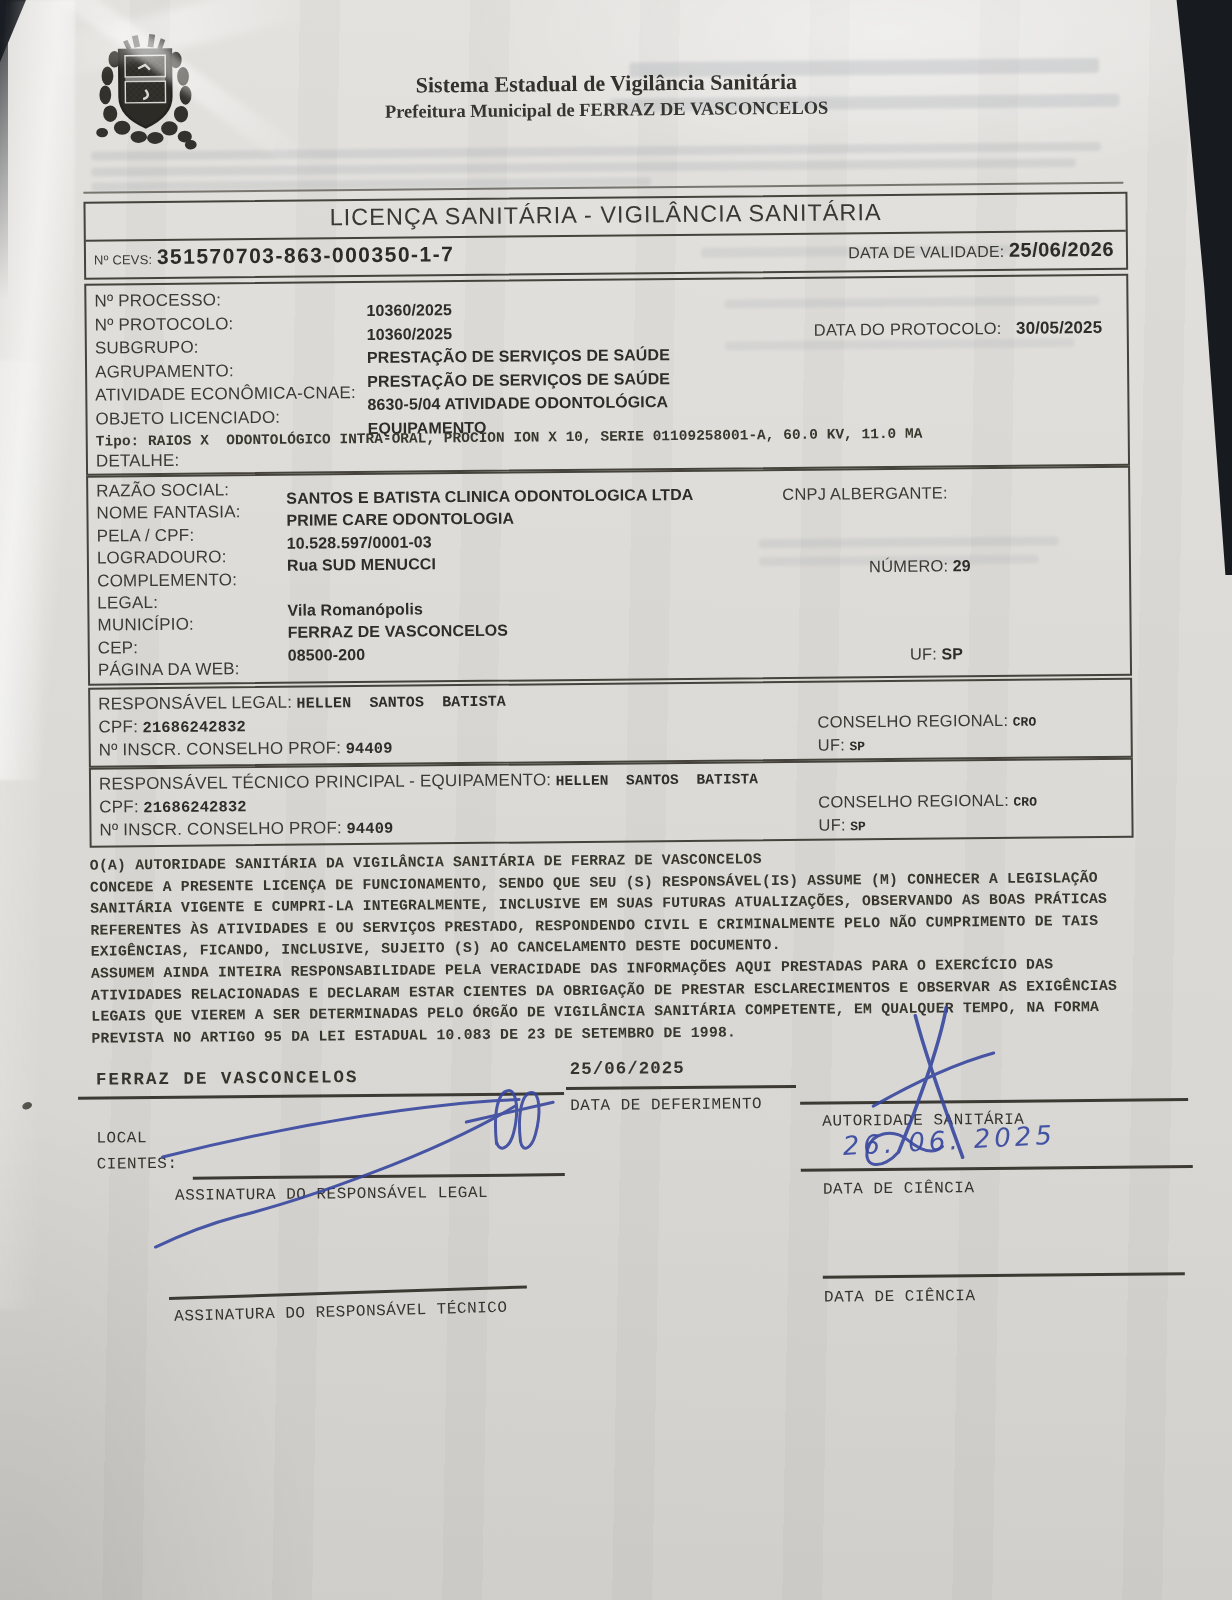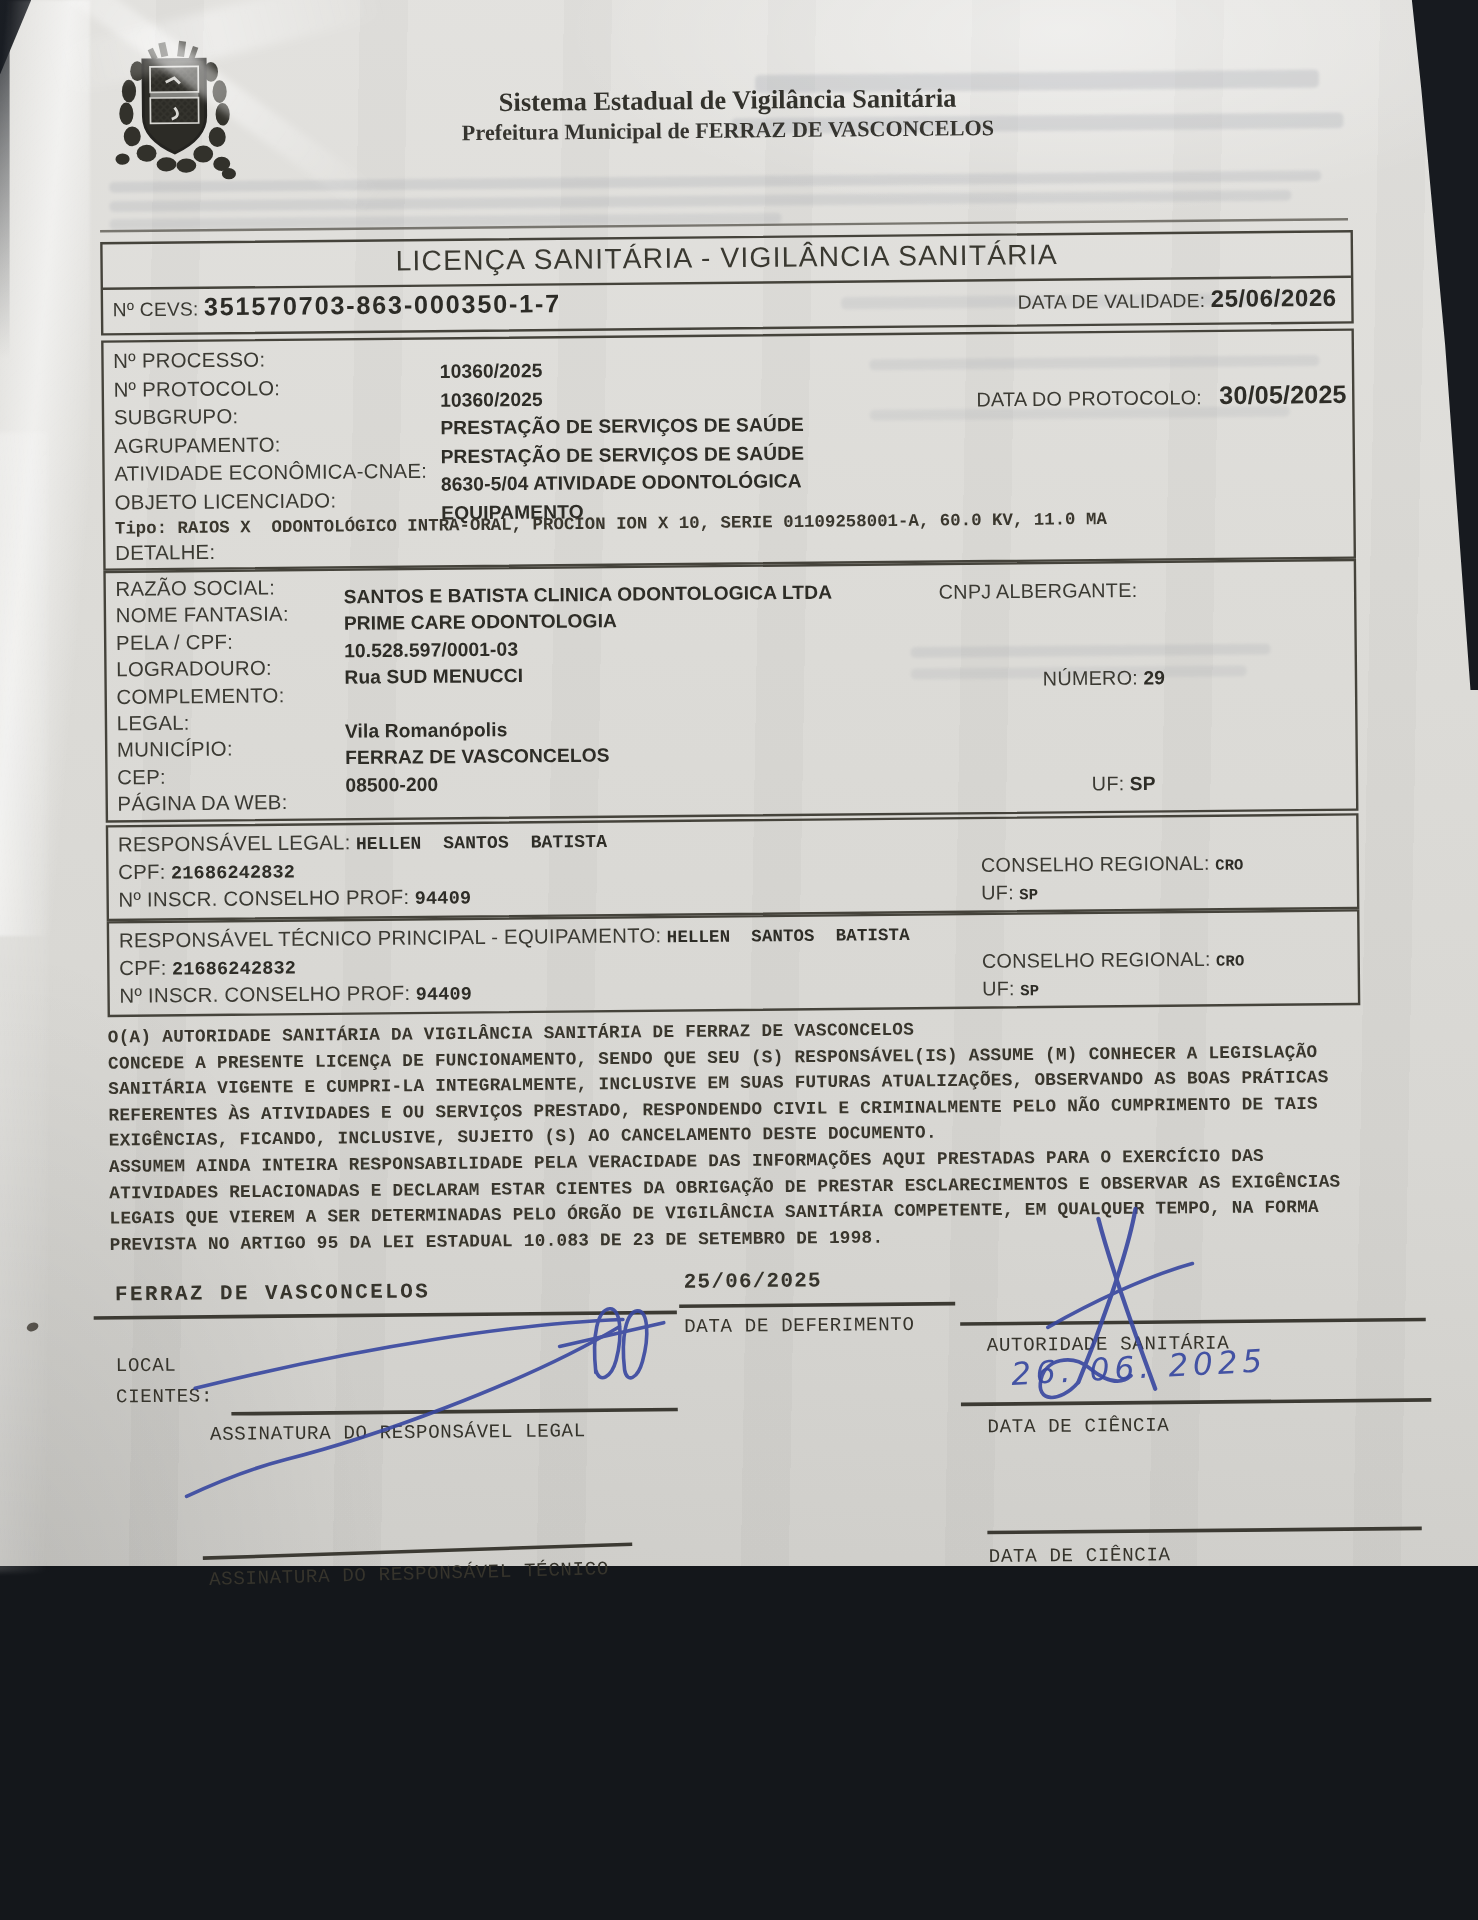--- a/index.html
+++ b/index.html
@@ -1,18 +1,18 @@
 <!DOCTYPE html>
 <html><head>
 <meta charset="utf-8">
 <style>
   html,body{margin:0;padding:0;background:#14171b;}
   #stage{position:relative;width:1232px;height:1600px;overflow:hidden;background:#14171b;
          font-family:"Liberation Sans",sans-serif;}
-  #paper{position:absolute;left:0;top:0;width:1232px;height:1305px;
+  #paper{position:absolute;left:0;top:0;width:1232px;height:1600px;
     background:
       radial-gradient(ellipse 700px 260px at 72% 2%, rgba(255,255,255,.45), transparent 60%),
       radial-gradient(ellipse 500px 900px at 0% 105%, rgba(0,0,0,.10), transparent 65%),
       repeating-linear-gradient(91deg, transparent 0 130px, rgba(0,0,0,.022) 130px 170px),
       linear-gradient(183deg,#e3e2df 0%,#dddcd8 35%,#d8d7d3 70%,#cfceca 100%);}
   #doc{position:absolute;left:0;top:0;width:1232px;height:1600px;
        transform:rotate(-0.55deg);transform-origin:55% 42%;}
   .ghost{position:absolute;background:#687082;border-radius:4px;filter:blur(1.4px);}
   .speck{position:absolute;background:#4a463f;border-radius:50%;}
   .box{position:absolute;border:2.5px solid #45433b;}
@@ -89,21 +89,21 @@
       <div style="position:absolute;left:262px;top:99px;width:700px;text-align:center;
                   font-family:'Liberation Serif',serif;font-weight:bold;font-size:18.5px;color:#363530">Prefeitura Municipal de FERRAZ DE VASCONCELOS</div>
 
       <div style="position:absolute;left:88px;top:186px;width:1040px;height:2px;background:#55534b;opacity:.75"></div>
 
       <div class="box" style="left:88px;top:196px;width:1040px;height:74px">
         <div style="position:absolute;left:0;top:3px;width:100%;text-align:center;font-size:23.5px;
                     letter-spacing:1px;color:#3a3931">LICENÇA SANITÁRIA - VIGILÂNCIA SANITÁRIA</div>
         <div style="position:absolute;left:0;top:36px;width:100%;height:2px;background:#45433b"></div>
         <div style="position:absolute;left:8px;top:42px">
-          <span class="lbl" style="font-size:16px">Nº CEVS:</span>
+          <span class="lbl" style="font-size:13px">Nº CEVS:</span>
           <span style="font-size:21px;font-weight:bold;color:#2c2b26;letter-spacing:1.5px">351570703-863-000350-1-7</span>
         </div>
         <div style="position:absolute;right:12px;top:44px">
           <span class="lbl" style="font-size:16px">DATA DE VALIDADE:</span>
           <span style="font-size:20px;font-weight:bold;color:#2c2b26;letter-spacing:.5px">25/06/2026</span>
         </div>
       </div>
 
       <div class="box" style="left:88px;top:278px;width:1040px;height:188px">
         <div class="row" style="top:6px">
@@ -125,21 +125,21 @@
         <div class="row" style="top:100px">
           <span class="rowlbl lbl">ATIVIDADE ECONÔMICA-CNAE:</span>
           <span class="rowval val" style="left:280px;top:13px">8630-5/04 ATIVIDADE ODONTOLÓGICA</span>
         </div>
         <div class="row" style="top:123.5px">
           <span class="rowlbl lbl">OBJETO LICENCIADO:</span>
           <span class="rowval val" style="left:280px;top:13px">EQUIPAMENTO</span>
         </div>
         <div style="position:absolute;left:727px;top:42px">
           <span class="lbl" style="font-size:16.5px">DATA DO PROTOCOLO:</span>
-          <span class="val" style="margin-left:10px;font-size:21px">30/05/2025</span>
+          <span class="val" style="margin-left:10px;font-size:17px">30/05/2025</span>
         </div>
         <div class="mono" style="position:absolute;left:8px;top:148px;font-weight:bold;font-size:14.5px;
                     color:#3a372e;white-space:pre">Tipo: RAIOS X  ODONTOLÓGICO INTRA-ORAL, PROCION ION X 10, SERIE 01109258001-A, 60.0 KV, 11.0 MA</div>
         <div class="lbl" style="position:absolute;left:8px;top:166px;font-size:17px">DETALHE:</div>
       </div>
 
       <div class="box" style="left:88px;top:470px;width:1040px;height:206px">
         <div class="row" style="top:4px">
           <span class="rowlbl lbl">RAZÃO SOCIAL:</span>
           <span class="rowval val">SANTOS E BATISTA CLINICA ODONTOLOGICA LTDA</span>

